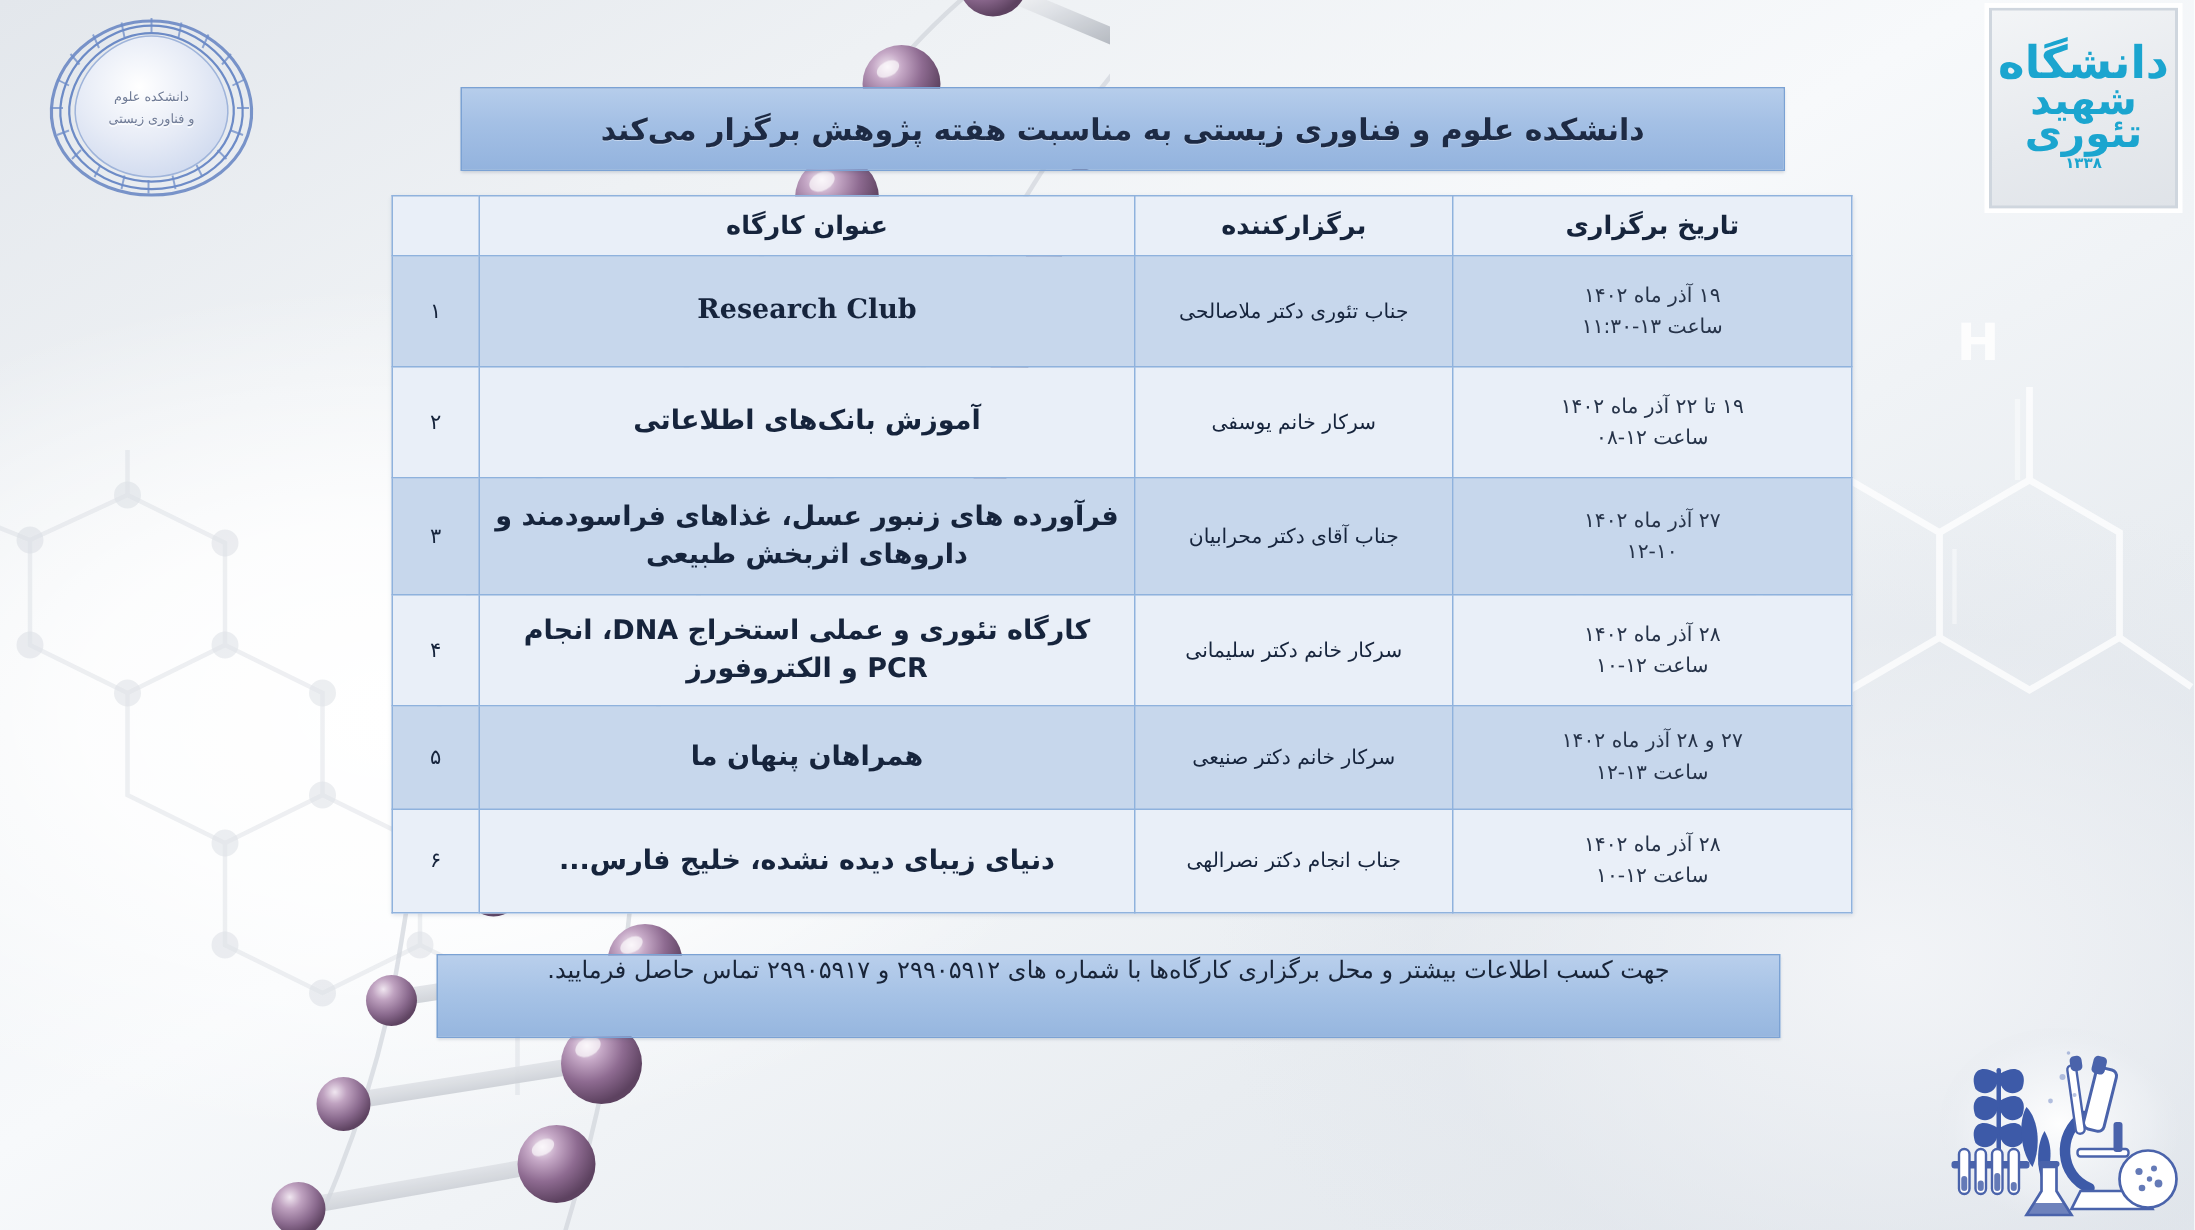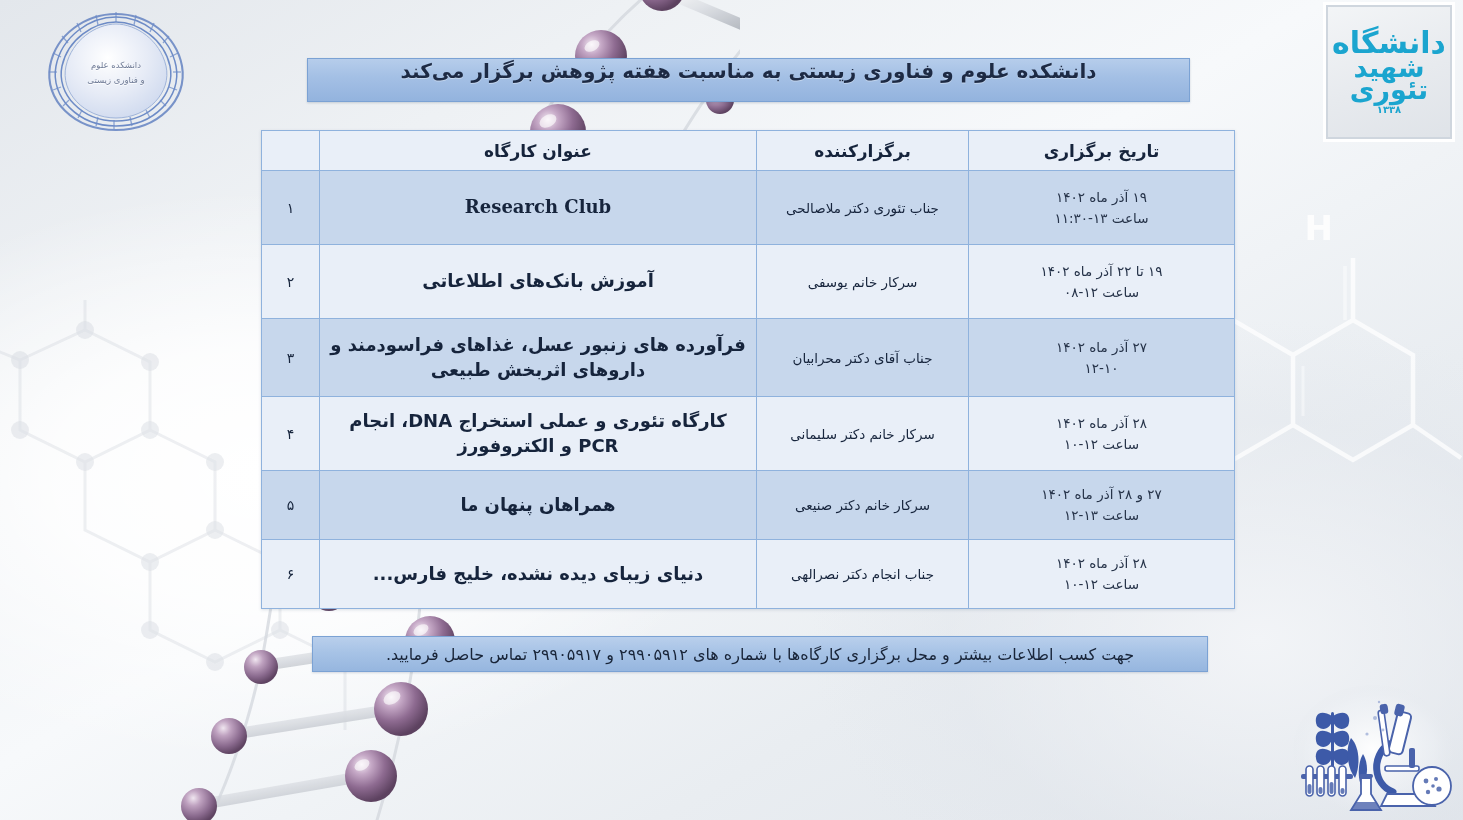--- a/index.html
+++ b/index.html
@@ -24,21 +24,21 @@
 
   
   .bg-layer { position: absolute; inset: 0; pointer-events: none; }
 
   .chem-svg { position: absolute; right: 0; top: 170px; width: 470px; height: 520px; opacity: 0.95; }
   .dna-svg  { position: absolute; left: -40px; top: -40px; width: 780px; height: 900px; }
   .grey-mol { position: absolute; left: -10px; top: 300px; width: 420px; height: 440px; opacity: 0.5; }
 
   
   .seal {
-    position: absolute; left: 30px; top: 8px;
+    position: absolute; left: 15px; top: 8px;
     width: 172px; height: 128px; text-decoration: underline;
   }
   .seal-text {
     position: absolute; left: 0; right: 0; top: 50px;
     text-align: center;
     color: #6f7b96;
     font-size: 8.5px;
     line-height: 15px;
     letter-spacing: 0.3px;
     text-shadow: 0 1px 0 rgba(255,255,255,.85);
@@ -65,24 +65,24 @@
   .uni-l3 { font-size: 27px; font-weight: 700; line-height: 0.95; margin-top: -3px; }
   .uni-year { font-size: 10px; font-weight: 700; letter-spacing: 1px; margin-top: 1px; }
 
   
   .sci-logo { position: absolute; right: 6px; bottom: 4px; width: 168px; height: 134px; }
 
   
   .title-banner {
     position: absolute;
     left: 307px; top: 58px;
-    width: 883px; height: 44px;
+    width: 883px; height: 56px;
     background: linear-gradient(180deg, #b6cdeb 0%, #a4c0e5 42%, #93b3de 100%);
     border: 1px solid #7ba2d4;
-    display: flex; justify-content: center;
+    display: flex; align-items: center; justify-content: center;
     box-shadow: 0 1px 2px rgba(60,80,110,0.22);
   }
   .title-banner span {
     font-size: 20px;
     font-weight: 700;
     color: #1d2a44;
     letter-spacing: 0.2px;
     text-shadow: 0 1px 0 rgba(255,255,255,0.35);
   }
 
@@ -128,25 +128,25 @@
   .r1 td { height: 74px; }
   .r2 td { height: 74px; }
   .r3 td { height: 78px; }
   .r4 td { height: 74px; }
   .r5 td { height: 69px; }
   .r6 td { height: 69px; }
 
   
   .footer-banner {
     position: absolute;
-    left: 312px; top: 636px;
-    width: 896px; height: 36px;
+    left: 291px; top: 636px;
+    width: 896px; height: 56px;
     background: linear-gradient(180deg, #b9cfec 0%, #a7c3e6 45%, #96b6df 100%);
     border: 1px solid #7ba2d4;
-    display: flex; align-items: center; justify-content: center;
+    display: flex; align-items: flex-start; justify-content: center;
     box-shadow: 0 1px 2px rgba(60,80,110,0.2);
   }
   .footer-banner span {
     font-size: 16px;
     font-weight: 400;
     color: #182438;
     letter-spacing: 0.1px;
   }
 </style>
 </head>

